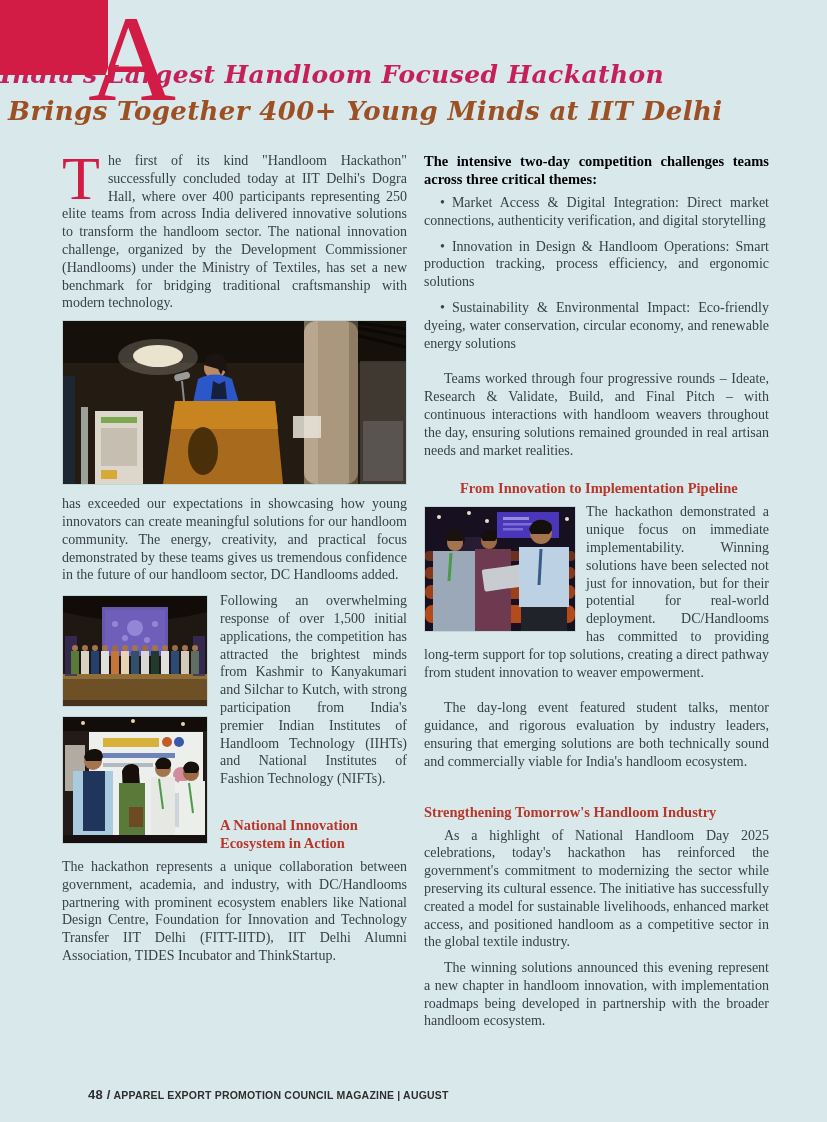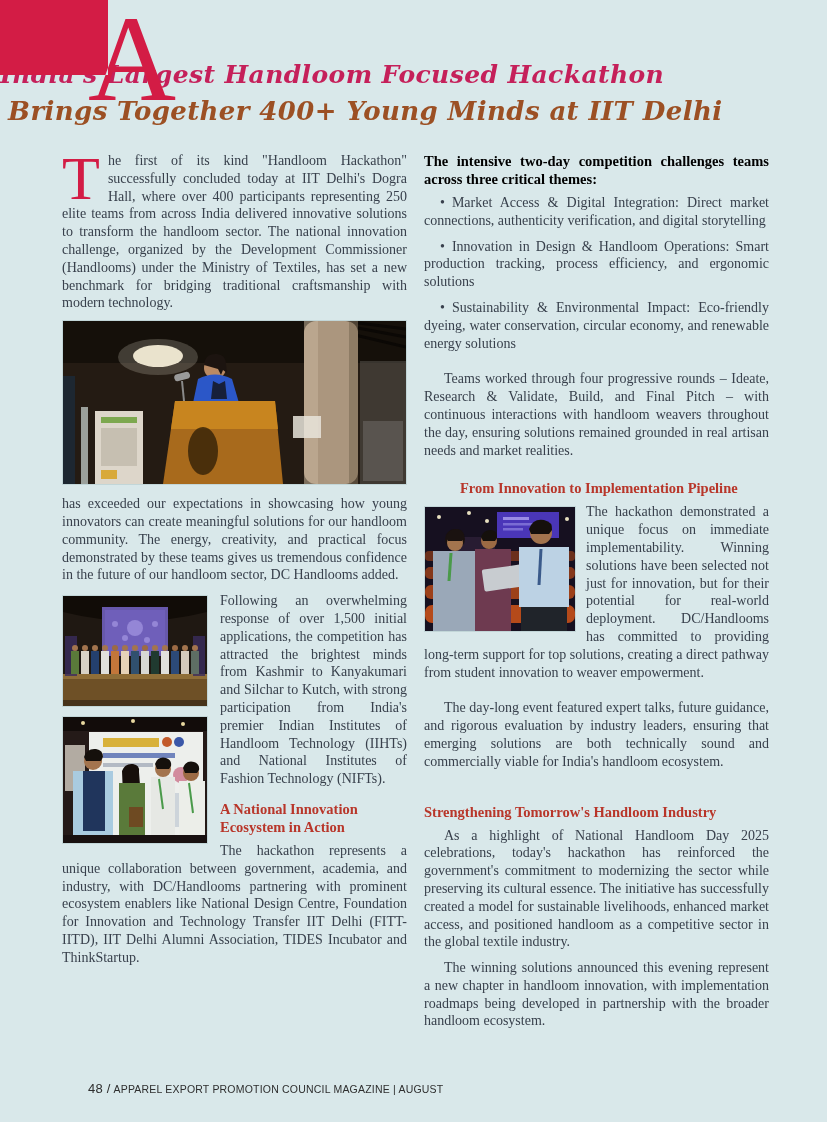--- a/index.html
+++ b/index.html
@@ -18,34 +18,34 @@
   .columns { display:flex; gap:17px; padding:26px 58px 0 62px; }
   .col { width:345px; font-size:14px; line-height:17.8px; text-align:justify; }
   .col p { margin:0 0 8px 0; }
   p.indent { text-indent:20px; }
   .dropcap {
     float:left; font-size:62px; line-height:48px; padding:2px 8px 0 0;
     color:#d31c45; font-family:"Liberation Serif", serif;
   }
   h3 { font-size:14.5px; line-height:18px; margin:0 0 6px 0; text-align:left; font-family:"Liberation Serif", serif; }
   .h-crimson { color:#000000; text-align:justify; }
-  .h-red { color:#b8362a; margin-top:12px; }
+  .h-red { color:#b8362a; margin-top:28px; }
   .bullet { text-indent:16px; }
   .bullet .bullet-glyph { margin-right:7px; }
   
   figure { margin:0; }
   .photo-main { margin:8px 0 10px 0; }
   .photo-main svg, .float-imgs svg, .photo-right svg { display:block; border:1px solid #c2d6d8; }
   .float-imgs { float:left; width:146px; margin:3px 12px 2px 0; display:flex; flex-direction:column; gap:9px; }
   .photo-right { float:left; width:150px; margin:3px 12px 3px 0; }
   .clearfix::after { content:""; display:block; clear:both; }
   
   .footer {
-    position:absolute; left:88px; bottom:26px;
-    font-family:"Liberation Sans", sans-serif; font-weight:normal;
+    position:absolute; left:88px; bottom:20px;
+    font-family:"Liberation Sans", sans-serif; font-weight:bold;
     font-size:10.5px; color:#2e2e2e; letter-spacing:0.2px;
   }
   .footer .pageno { font-size:13px; margin-right:3px; }
 </style>
 </head>
 <body>
 
 <div class="page">
 
   <div class="logo-wrap">
@@ -254,21 +254,21 @@
             <circle cx="116" cy="26" r="11" fill="#a3744e"></circle>
             <path d="M104 22 q4 -11 15 -9 q9 2 8 10 l-3 4 h-18 z" fill="#15100c"></path>
             <path d="M94 40 h50 v60 h-50 z" fill="#bcd2e4"></path>
             <line x1="116" y1="42" x2="114" y2="78" stroke="#3a5a8a" stroke-width="3"></line>
             <path d="M96 100 h46 v24 h-46 z" fill="#20242a"></path>
           </svg>
         </figure>
         <p>The hackathon demonstrated a unique focus on immediate implementability. Winning solutions have been selected not just for innovation, but for their potential for real-world deployment. DC/Handlooms has committed to providing long-term support for top solutions, creating a direct pathway from student innovation to weaver empowerment.</p>
       </div>
 
-      <p class="indent" style="margin-top:10px;">The day-long event featured expert talks, future guidance, and rigorous evaluation by industry leaders, ensuring that emerging solutions are both technically sound and commercially viable for India's handloom ecosystem.</p>
+      <p class="indent" style="margin-top:10px;">The day-long event featured student talks, mentor guidance, and rigorous evaluation by industry leaders, ensuring that emerging solutions are both technically sound and commercially viable for India's handloom ecosystem.</p>
 
       <h3 class="h-red" style="margin-top:32px;font-family:Liberation Serif, serif;">Strengthening Tomorrow's Handloom Industry</h3>
       <p class="indent">As a highlight of National Handloom Day 2025 celebrations, today's hackathon has reinforced the government's commitment to modernizing the sector while preserving its cultural essence. The initiative has successfully created a model for sustainable livelihoods, enhanced market access, and positioned handloom as a competitive sector in the global textile industry.</p>
       <p class="indent">The winning solutions announced this evening represent a new chapter in handloom innovation, with implementation roadmaps being developed in partnership with the broader handloom ecosystem.</p>
     </div>
   </div>
 
   <div class="footer">
     <span class="pageno">48 /</span><span>APPAREL EXPORT PROMOTION COUNCIL MAGAZINE | AUGUST</span>
   </div>

